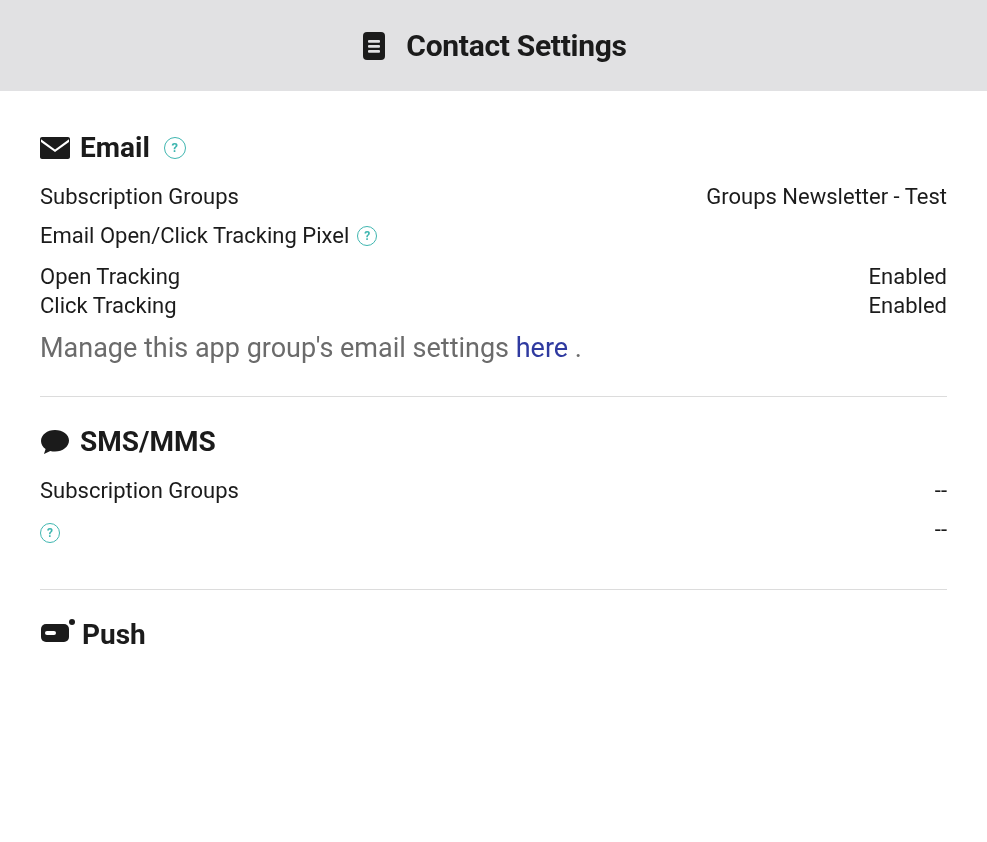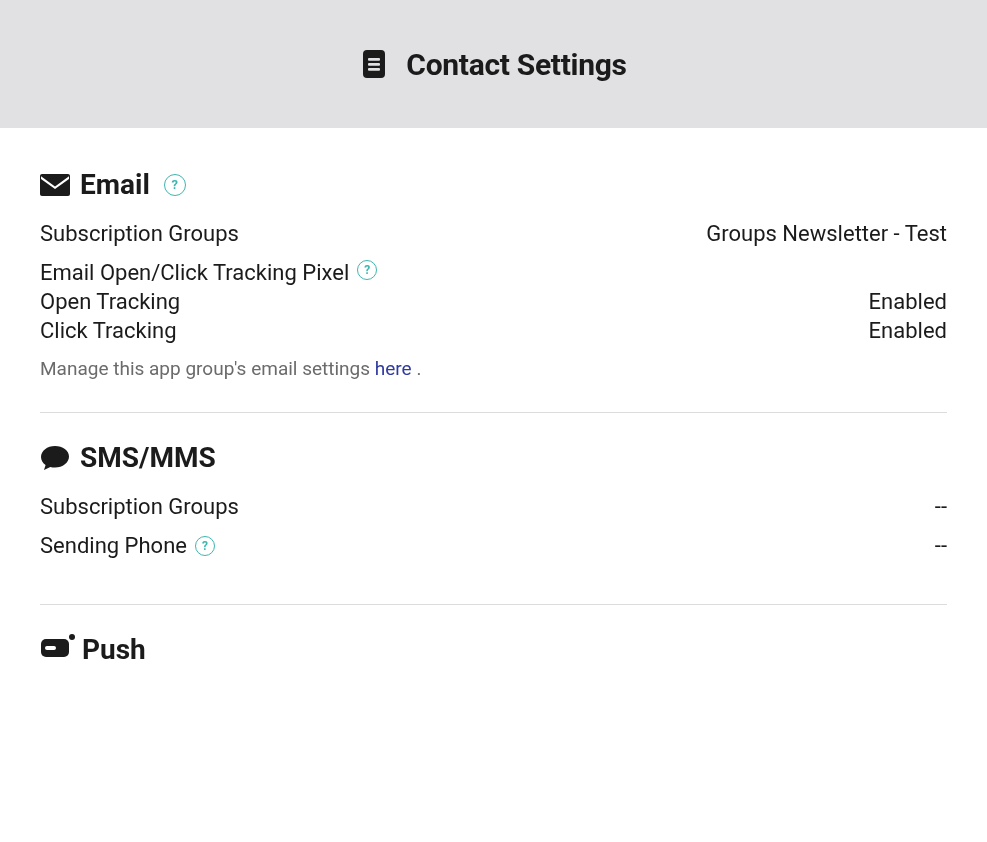--- a/index.html
+++ b/index.html
@@ -7,21 +7,21 @@
     margin: 0;
     padding: 0;
     font-family: -apple-system, BlinkMacSystemFont, "Segoe UI", Roboto, Helvetica, Arial, sans-serif;
     color: #1b1b1b;
     background: #fff;
     width: 987px;
   }
 
   .header {
     background: #e1e1e3;
-    height: 128px;
+    height: 91px;
     display: flex;
     align-items: center;
     justify-content: center;
     gap: 18px;
   }
   .header-icon svg { display: block; }
   .header-title {
     font-size: 30px;
     font-weight: 700;
     color: #1b1b1b;
@@ -109,38 +109,39 @@
   }
   .row .label {
     color: #1b1b1b;
   }
   .row .value {
     color: #1b1b1b;
     text-align: right;
   }
   .sub-label-row {
     display:flex;
+    align-items:center;
     gap:8px;
     font-size: 22px;
     margin-top: 12px;
-    margin-bottom: 4px;
+    margin-bottom: 16px;
   }
   .thin-help {
     width: 20px; height: 20px;
     border-radius:50%;
     border:1.5px solid #3fb6b0;
     color:#3fb6b0;
     font-size:12px;
     display:inline-flex;
     align-items:center;
     justify-content:center;
     font-weight:700;
   }
   .footnote {
-    font-size: 19px;
+    font-size: 27px;
     color: #6b6b6b;
     margin-top: 3px;
   }
   .footnote a {
     color: #2f3aa0;
     text-decoration: none;
   }
 
   .sms-title { font-size:26px; }
 
@@ -221,21 +222,20 @@
       <span class="title sms-title">SMS/MMS</span>
     </div>
 
     <div class="row">
       <span class="label">Subscription Groups</span>
       <span class="value">--</span>
     </div>
 
     <div class="row">
       <span class="label" style="display:flex;align-items:center;gap:8px;">
-        <span>Sending Phone</span>
         <span class="thin-help">?</span>
       </span>
       <span class="value">--</span>
     </div>
   </div>
 
   <hr class="divider">
 
   <div class="section" style="padding-bottom:4px;">
     <div class="section-heading" style="margin-bottom:22px;">

